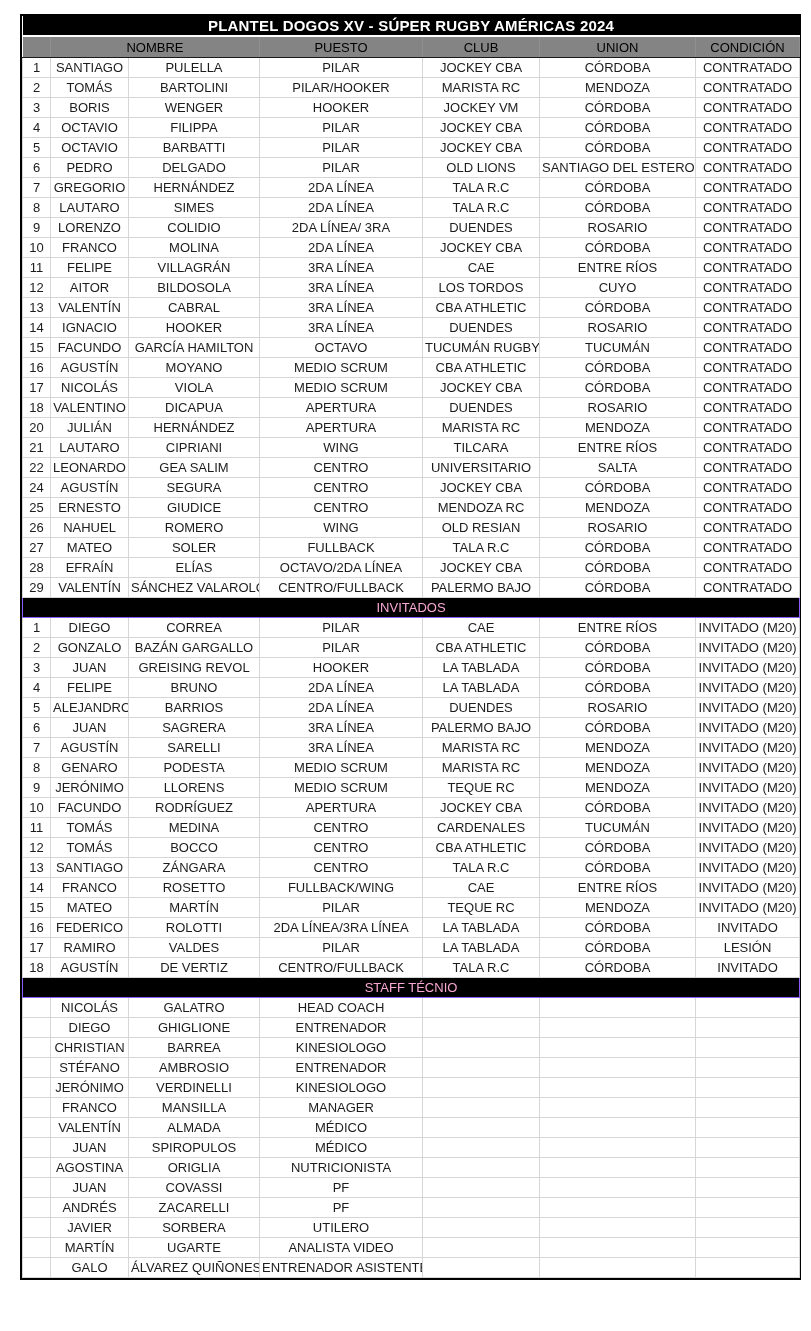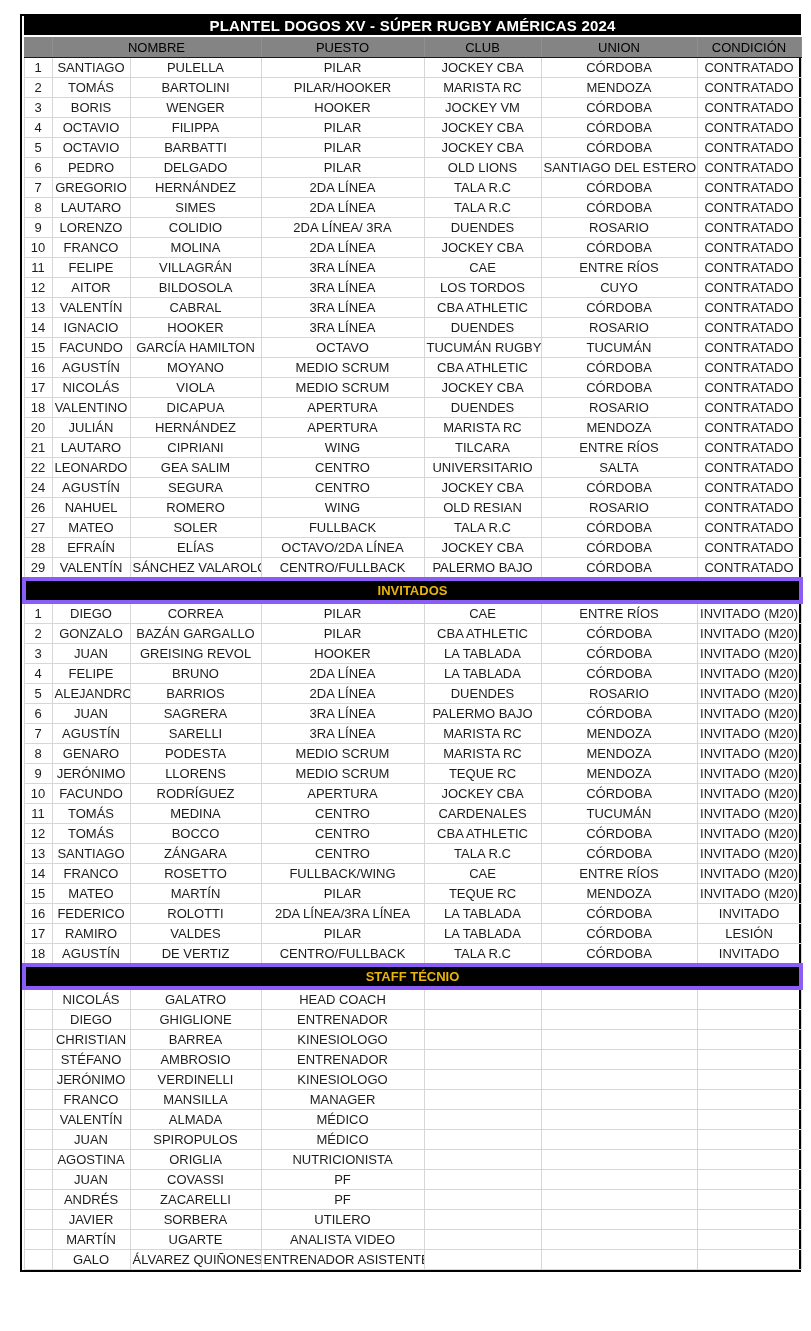--- a/index.html
+++ b/index.html
@@ -50,23 +50,23 @@
     color: #000000;
     font-weight: 400;
     border: none;
     border-right: 1px solid #8f8f8f;
     border-bottom: 1px solid #1a1a1a;
     height: 20px;
     font-size: 13px;
   }
   tr.banner-row td {
     background: #000;
-    color: #eab308;
-    font-weight: 700;
-    border: 4px solid #8b5cf6;
+    color: #f9a8d4;
+    font-weight: 400;
+    border: 1px solid #8b5cf6;
     height: 19px;
     font-size: 13px;
   }
 </style>
 </head>
 <body>
 
 <div class="sheet">
   <table class="roster">
     <colgroup>
@@ -284,20 +284,29 @@
         <tr>
           <td>24</td>
           <td>AGUSTÍN</td>
           <td>SEGURA</td>
           <td>CENTRO</td>
           <td>JOCKEY CBA</td>
           <td>CÓRDOBA</td>
           <td>CONTRATADO</td>
         </tr>
         <tr>
+          <td>25</td>
+          <td>ERNESTO</td>
+          <td>GIUDICE</td>
+          <td>CENTRO</td>
+          <td>MENDOZA RC</td>
+          <td>MENDOZA</td>
+          <td>CONTRATADO</td>
+        </tr>
+        <tr>
           <td>26</td>
           <td>NAHUEL</td>
           <td>ROMERO</td>
           <td>WING</td>
           <td>OLD RESIAN</td>
           <td>ROSARIO</td>
           <td>CONTRATADO</td>
         </tr>
         <tr>
           <td>27</td>

